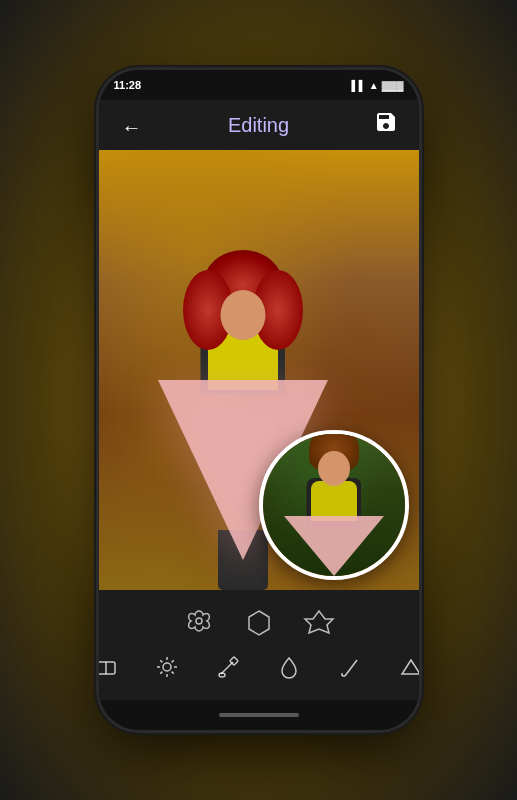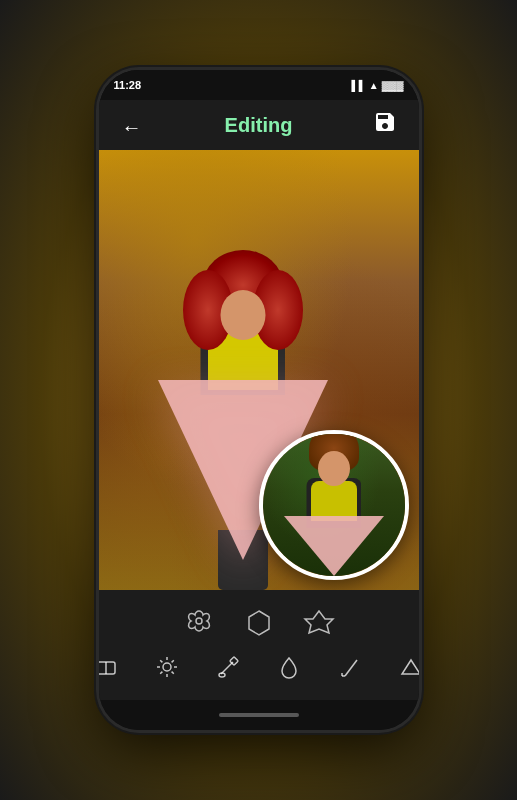--- a/index.html
+++ b/index.html
@@ -98,23 +98,23 @@
       justify-content: center;
       cursor: pointer;
     }
 
     .back-arrow {
       color: white;
       font-size: 20px;
     }
 
     .app-bar-title {
-      color: #86efac;
+      color: #c4b5fd;
       font-size: 20px;
-      font-weight: 700;
+      font-weight: 400;
     }
 
     .save-icon {
       color: white;
       font-size: 22px;
     }
 
     
     .photo-area {
       flex: 1;

